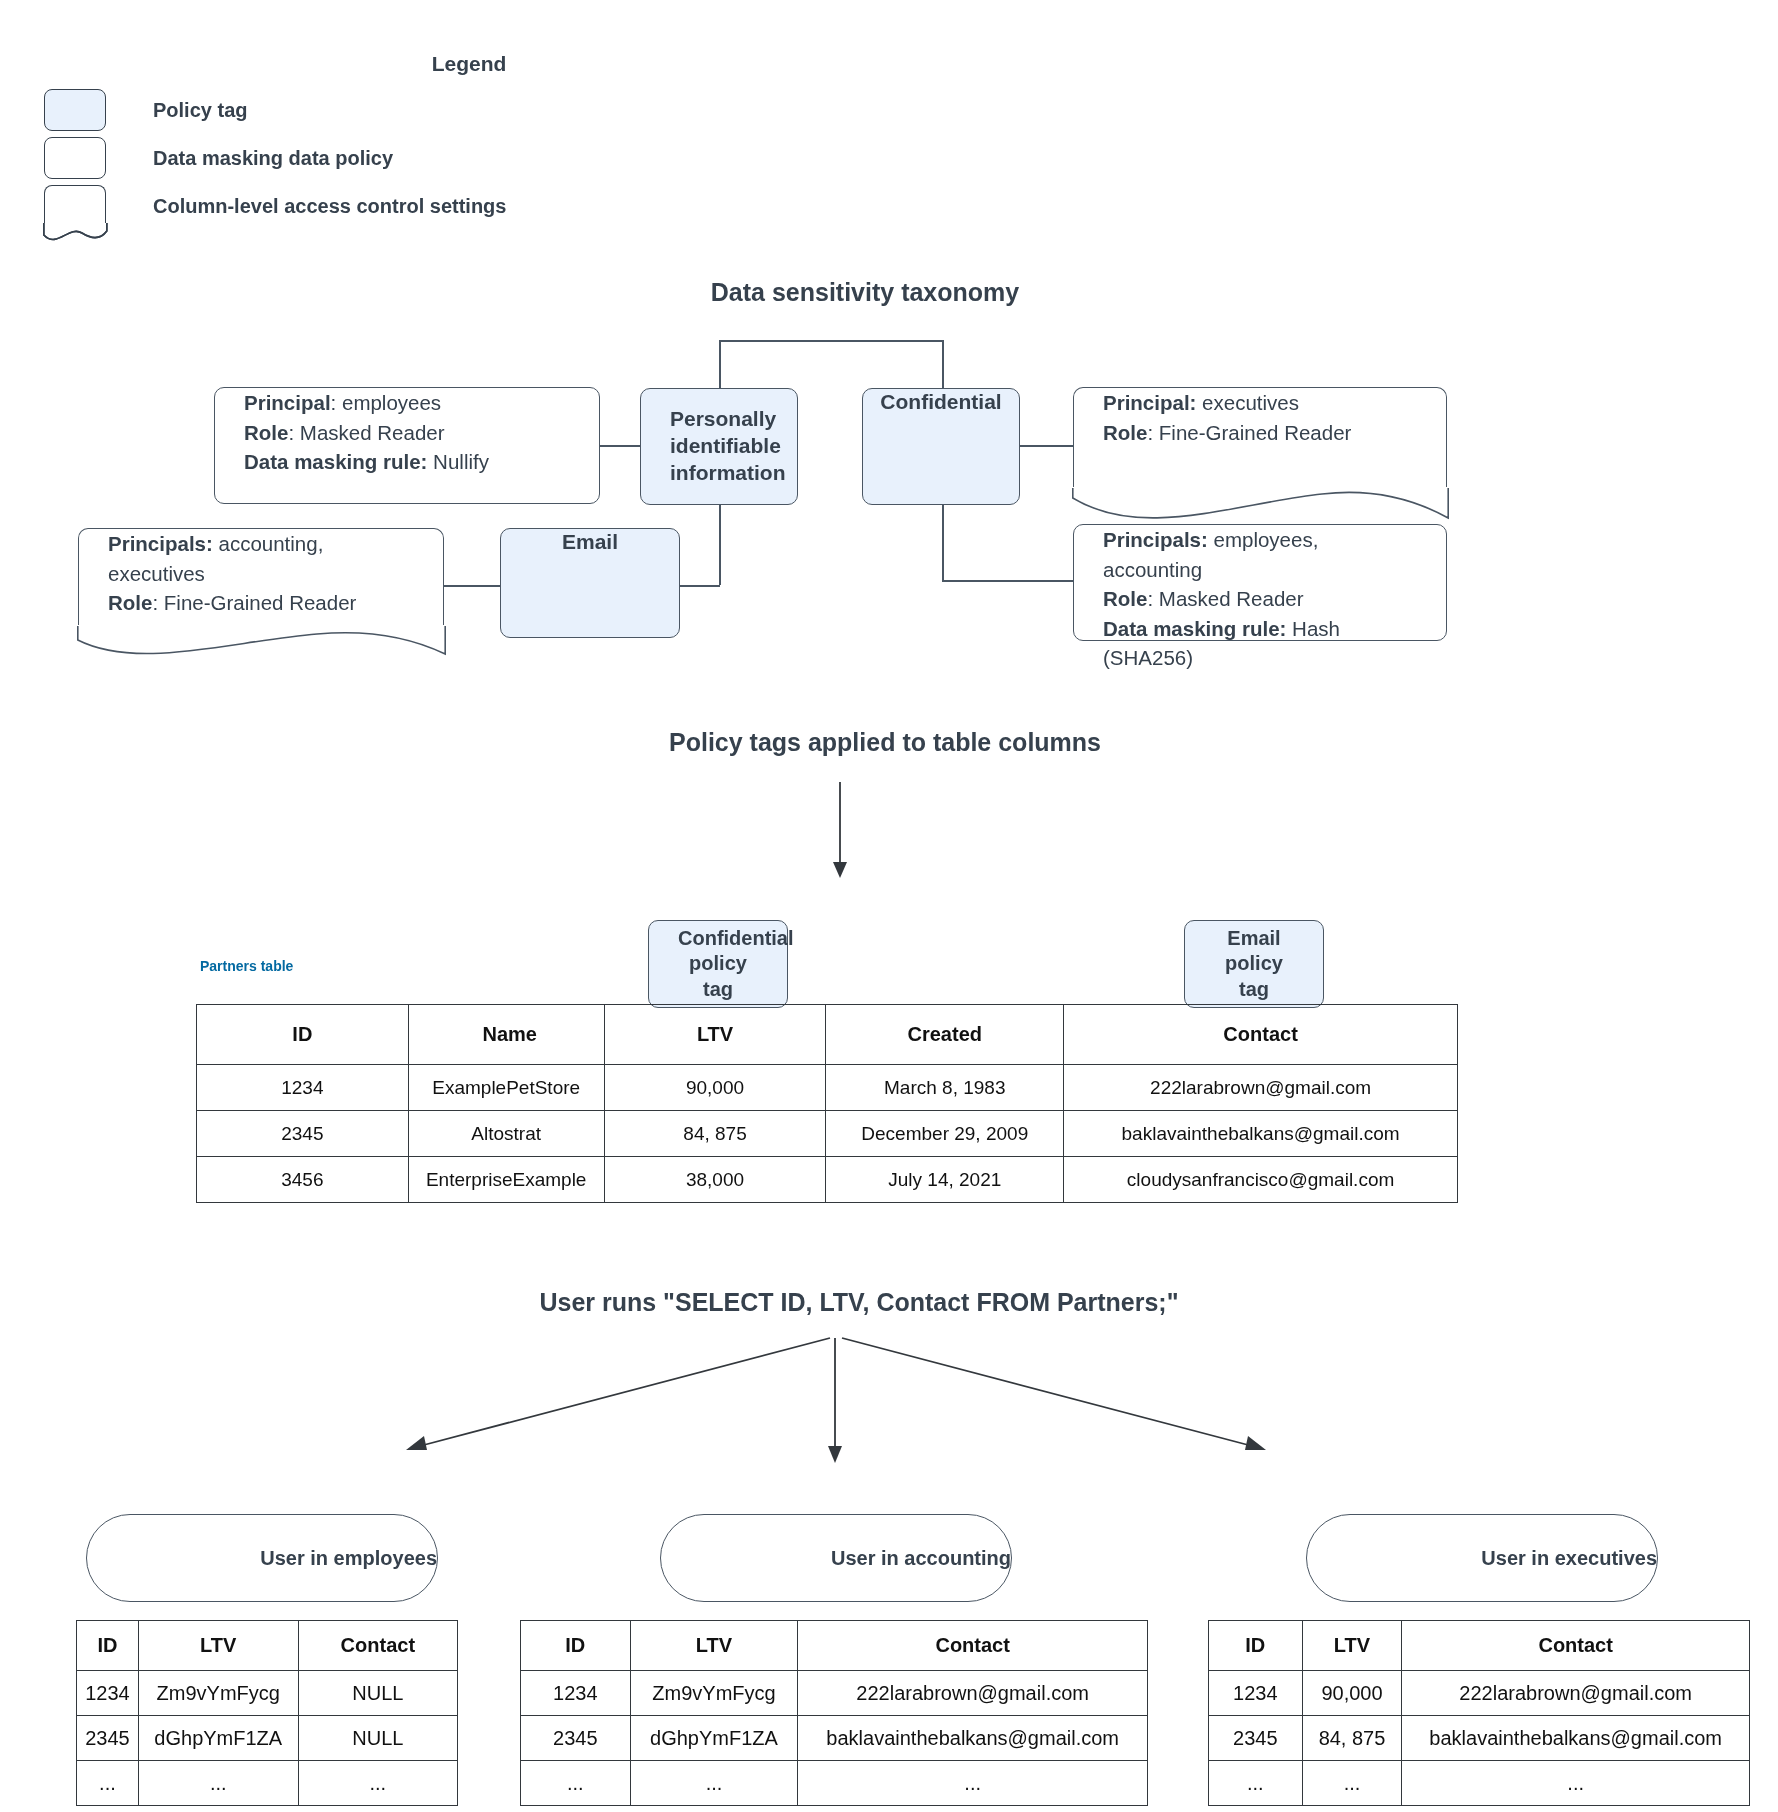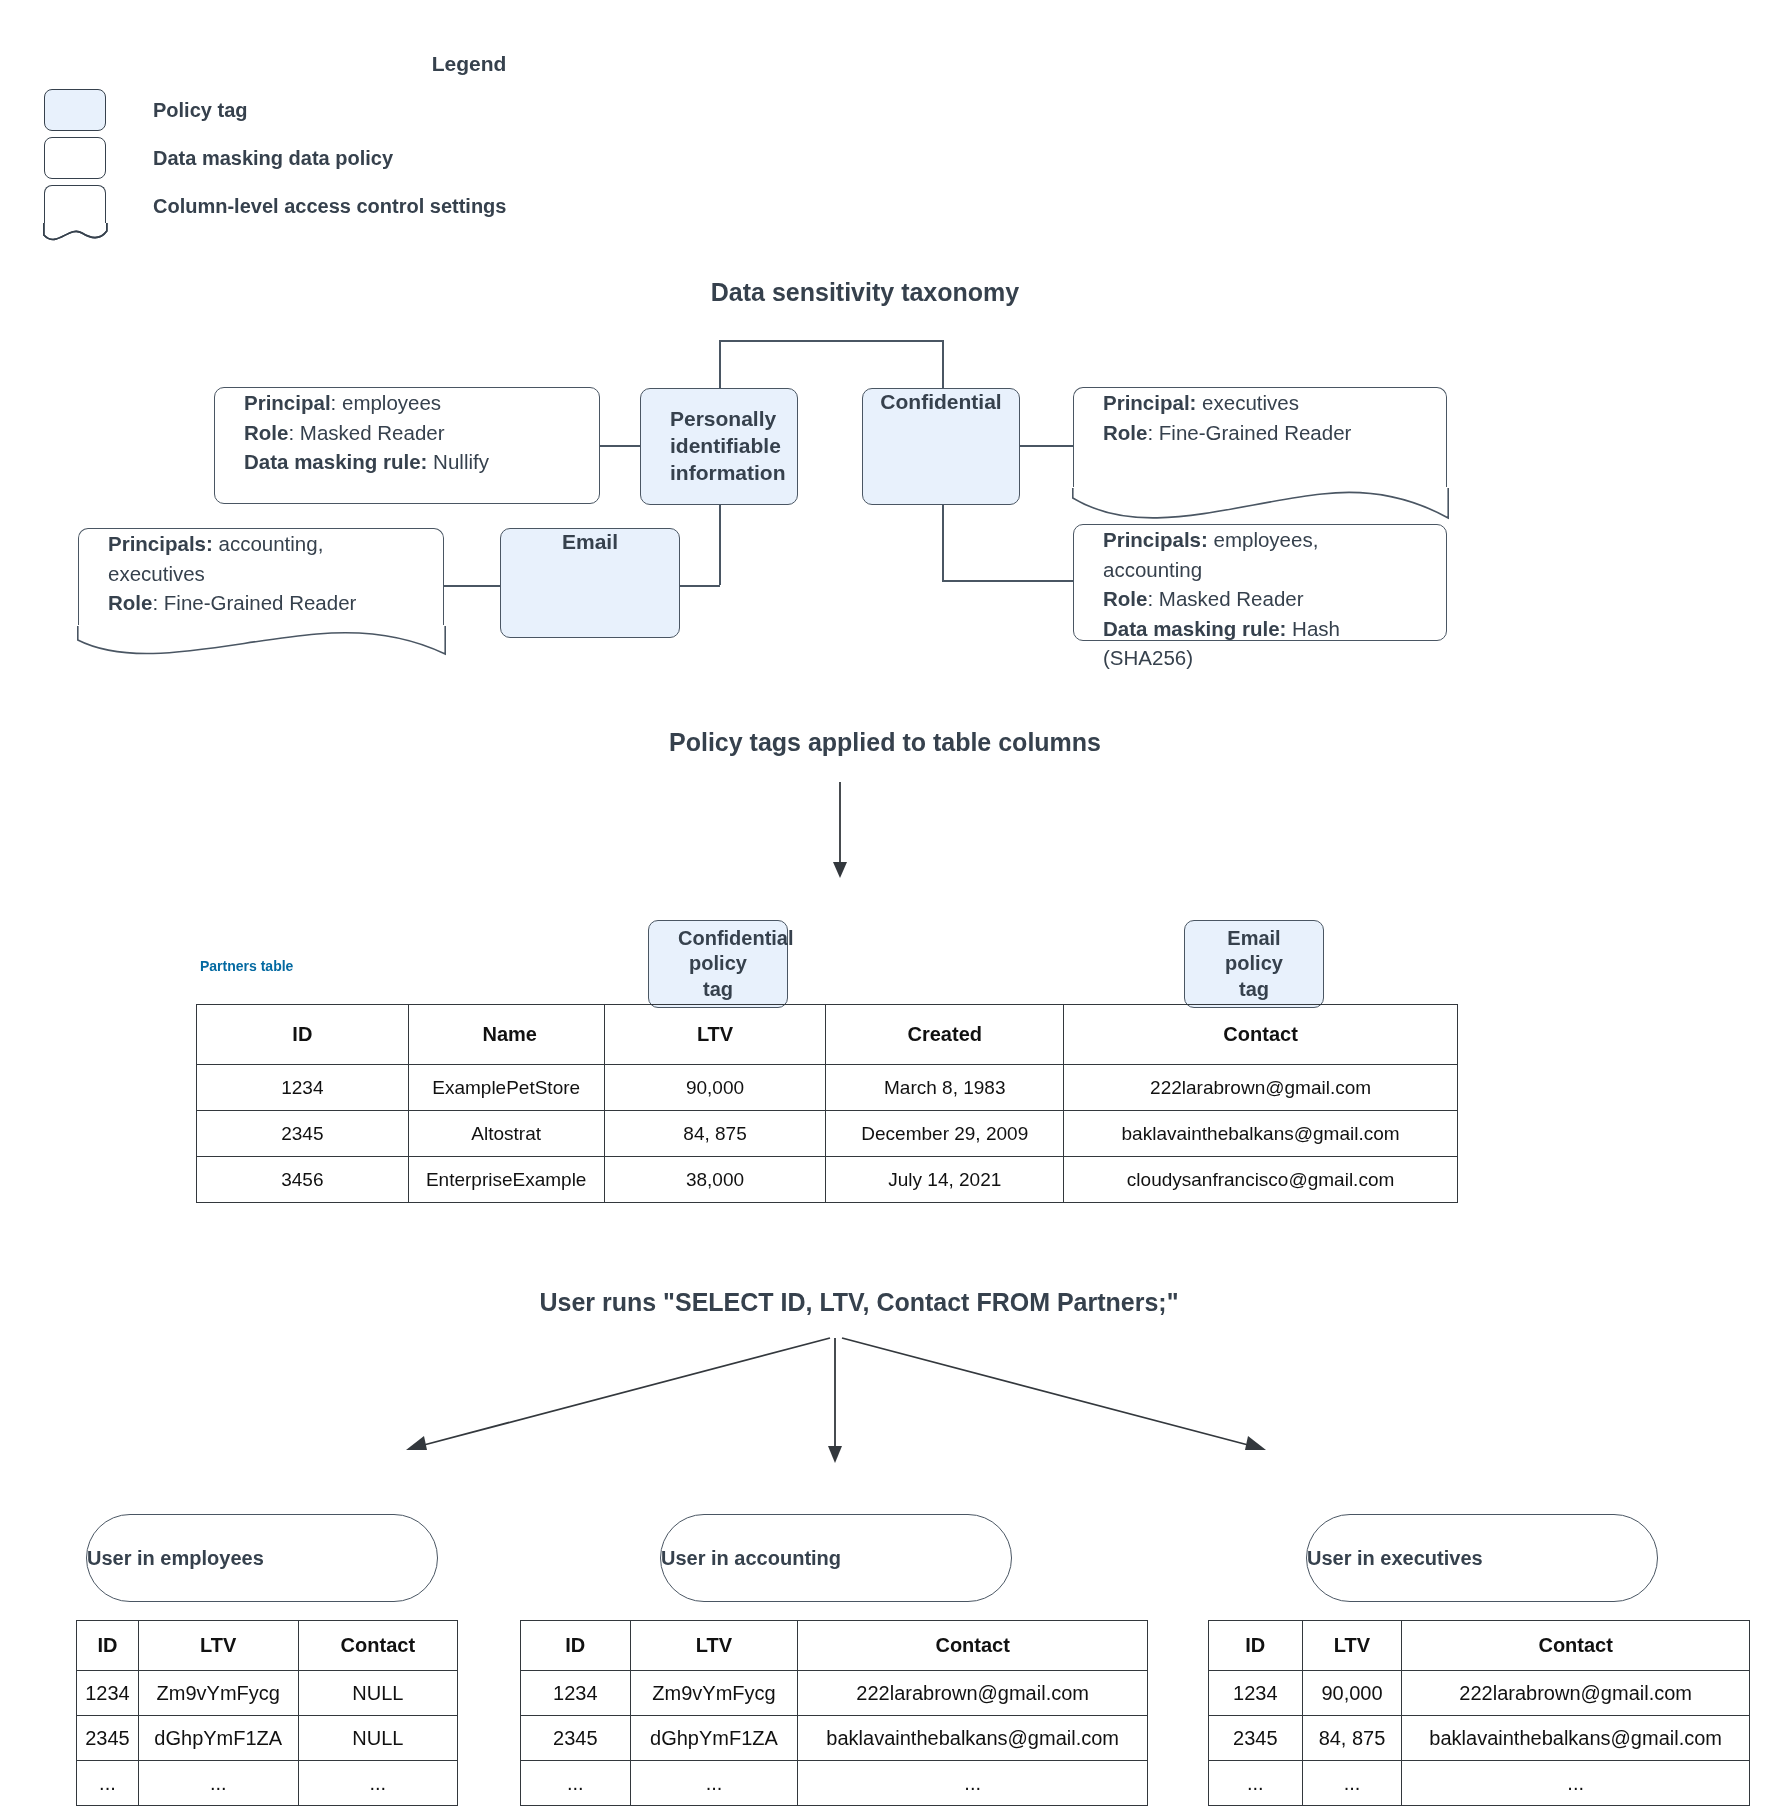--- a/index.html
+++ b/index.html
@@ -88,21 +88,21 @@
   .label-left {
     position: absolute; font-size: 14px; font-weight: bold; color: #0369a1;
   }
 
   
   .pill {
     position: absolute;
     border: 1.6px solid #4a5663;
     border-radius: 999px;
     background: #ffffff;
-    display: flex; align-items: center; justify-content: flex-start;
+    display: flex; align-items: center; justify-content: flex-end;
     font-size: 20px; font-weight: bold; color: #36414d;
   }
   .restbl th { height: 50px; font-weight: bold; font-size: 20px; }
   .restbl td { height: 45px; font-size: 20px; }
 </style>
 </head>
 <body>
 
 <div id="page">
 

